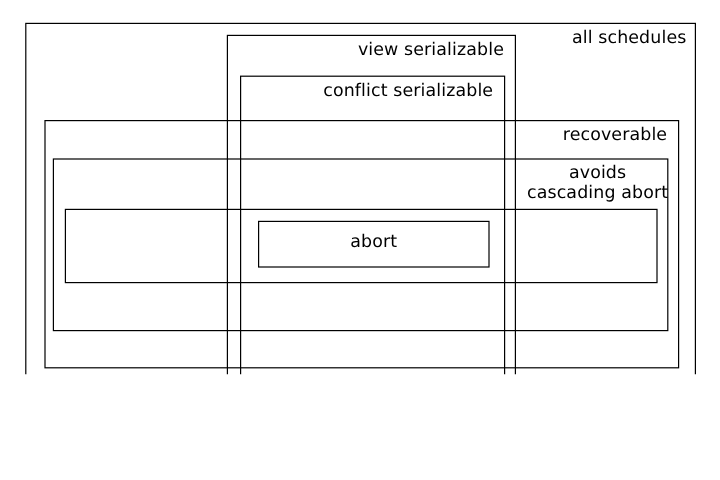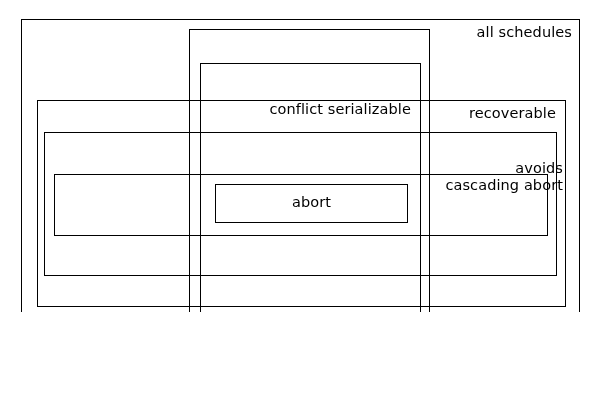--- a/index.html
+++ b/index.html
@@ -26,34 +26,34 @@
   }
   .box-label {
     position: absolute;
     color: #000000;
     font-size: 14.5px;
     line-height: 17px;
     white-space: pre-line;
     letter-spacing: 0.1px;
   }
   .label-right   { text-align: right; }
-  .label-left    { text-align: right; margin-top: 24px; }
+  .label-left    { text-align: center; }
   .label-center  { text-align: center; }
 
   
   #box-all-schedules        { left: 21px;  top: 19px;  width: 559px; height: 359px; }
   #label-all-schedules      { left: 400px; top: 24px;  width: 172px; }
 
   
   #box-view-serializable    { left: 189px; top: 29px;  width: 241px; height: 337px; }
   #label-view-serializable  { left: 230px; top: 34px;  width: 190px; }
 
   
   #box-conflict-serializable   { left: 200px; top: 63px; width: 221px; height: 274px; }
-  #label-conflict-serializable { left: 210px; top: 68px; width: 201px; margin-top: 33px; }
+  #label-conflict-serializable { left: 210px; top: 68px; width: 201px; }
 
   
   #box-recoverable          { left: 37px;  top: 100px; width: 529px; height: 207px; }
   #label-recoverable        { left: 396px; top: 105px; width: 160px; }
 
   
   #box-avoids-cascading-abort   { left: 44px;  top: 132px; width: 513px; height: 144px; }
   #label-avoids-cascading-abort { left: 433px; top: 136px; width: 130px; }
 
   
@@ -66,20 +66,21 @@
 </style>
 </head>
 <body>
 
 <div id="diagram-canvas">
 
   <div class="box" id="box-all-schedules"></div>
   <div class="box-label label-right" id="label-all-schedules">all schedules</div>
 
   <div class="box" id="box-view-serializable"></div>
+  <div class="box-label label-right" id="label-view-serializable">view serializable</div>
 
   <div class="box" id="box-conflict-serializable"></div>
   <div class="box-label label-right" id="label-conflict-serializable">conflict serializable</div>
 
   <div class="box" id="box-recoverable"></div>
   <div class="box-label label-right" id="label-recoverable">recoverable</div>
 
   <div class="box" id="box-avoids-cascading-abort"></div>
   <div class="box-label label-left" id="label-avoids-cascading-abort">avoids
 cascading abort</div>

